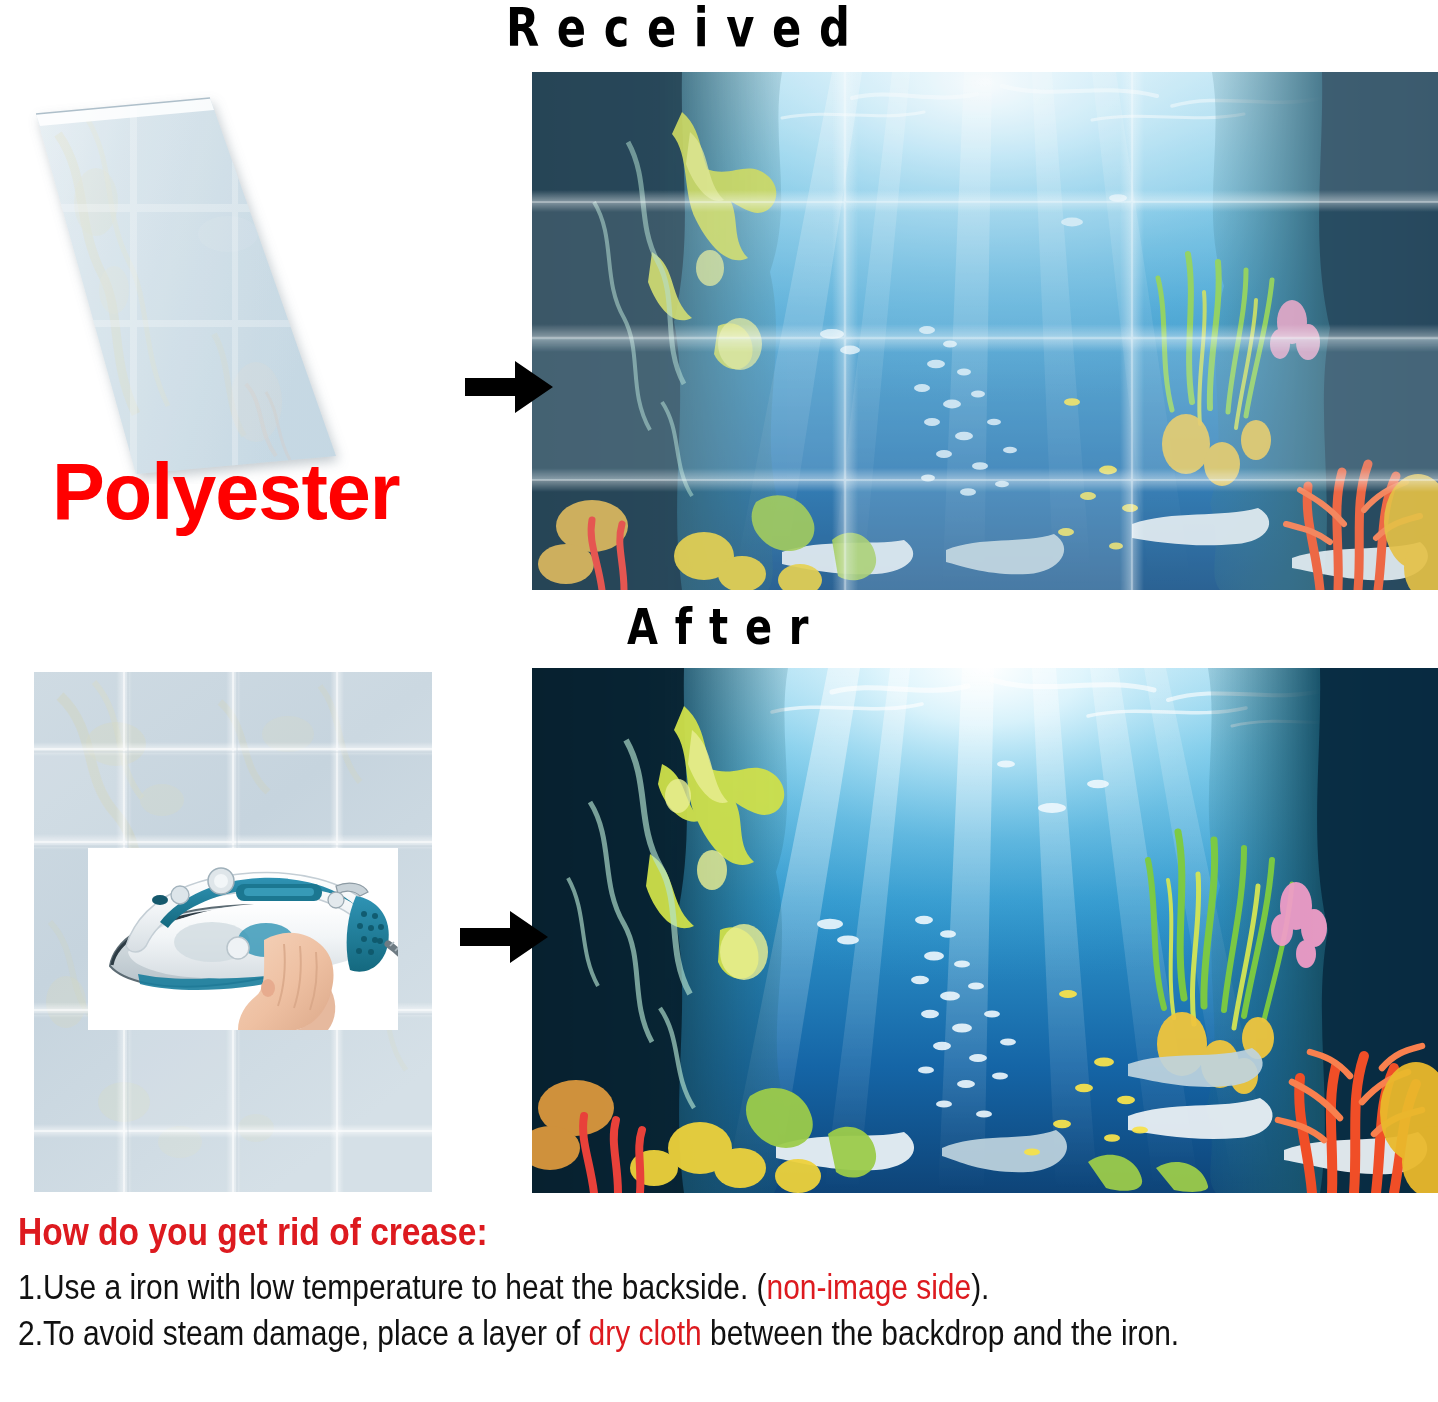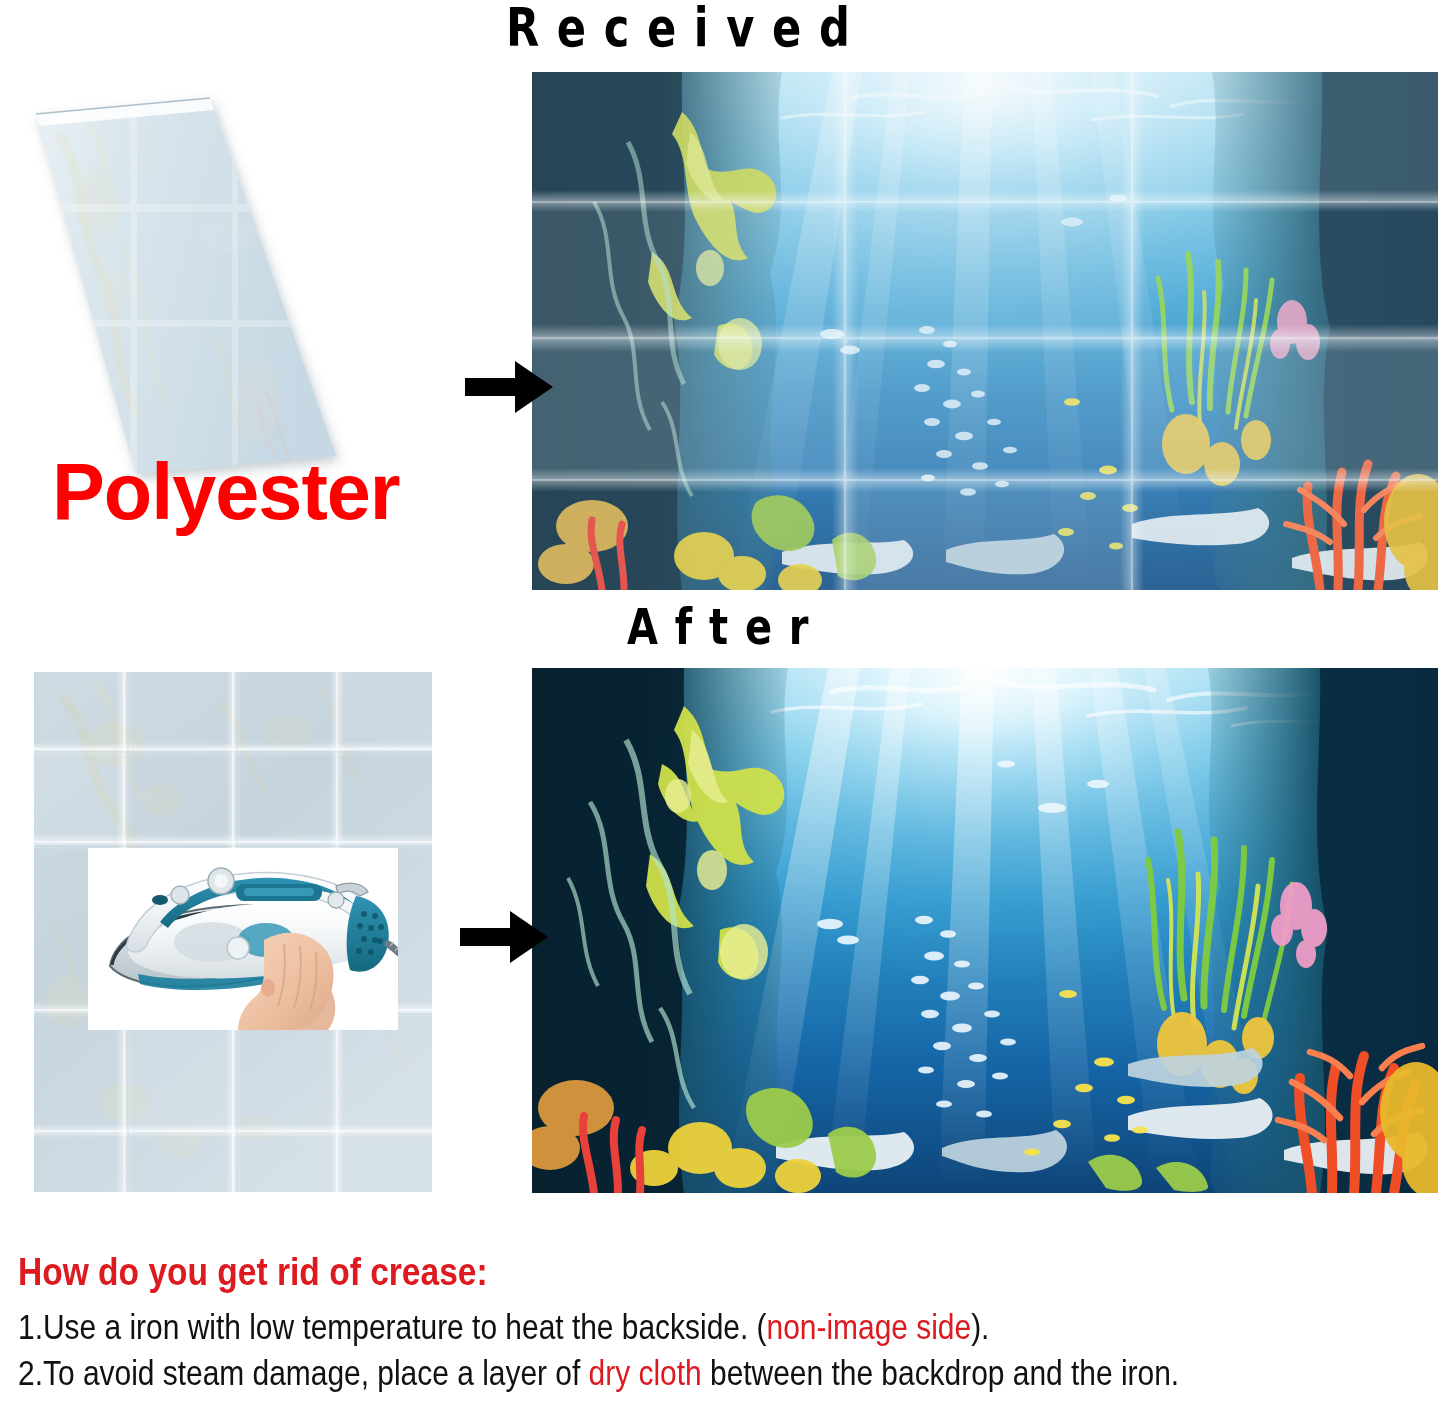--- a/index.html
+++ b/index.html
@@ -34,21 +34,21 @@
   #photo-after{left:532px;top:668px;width:906px;height:525px;}
 
   
   #fabric-rolled{position:absolute;left:18px;top:84px;width:420px;height:400px;z-index:3;}
   #fabric-flat{position:absolute;left:20px;top:672px;width:412px;height:520px;z-index:3;}
 
   #iron-photo{position:absolute;left:88px;top:848px;width:310px;height:182px;z-index:5;
               background:#ffffff;}
 
   
-  #care-block{position:absolute;left:18px;top:1252px;width:1410px;}
+  #care-block{position:absolute;left:18px;top:1212px;width:1410px;}
   #care-heading{
     font-family:"Liberation Sans",sans-serif;font-weight:bold;
     font-size:39px;color:#dd1a1f;line-height:1.05;white-space:nowrap;
     transform:scaleX(.86);transform-origin:left center;margin:0 0 13px 0;
   }
   .care-line{
     font-family:"Liberation Sans",sans-serif;font-size:35px;color:#111111;
     line-height:1.18;white-space:nowrap;margin:0 0 5px 0;
     transform:scaleX(.855);transform-origin:left center;
   }

